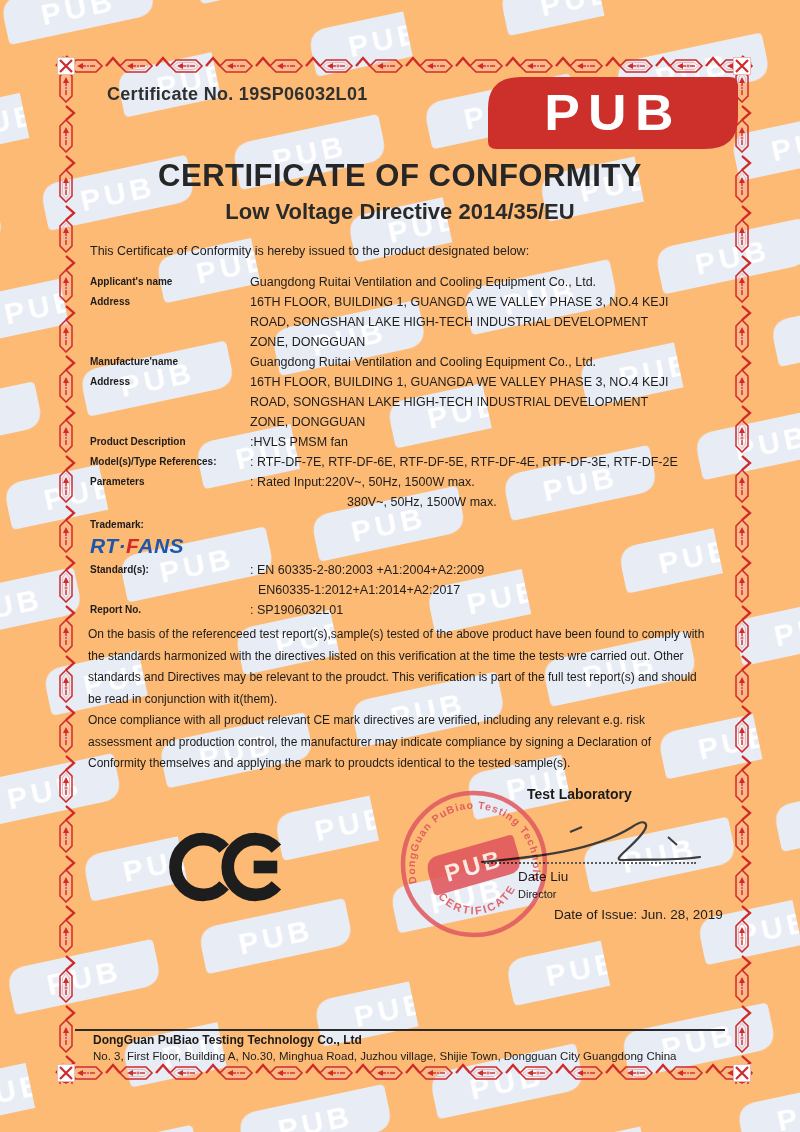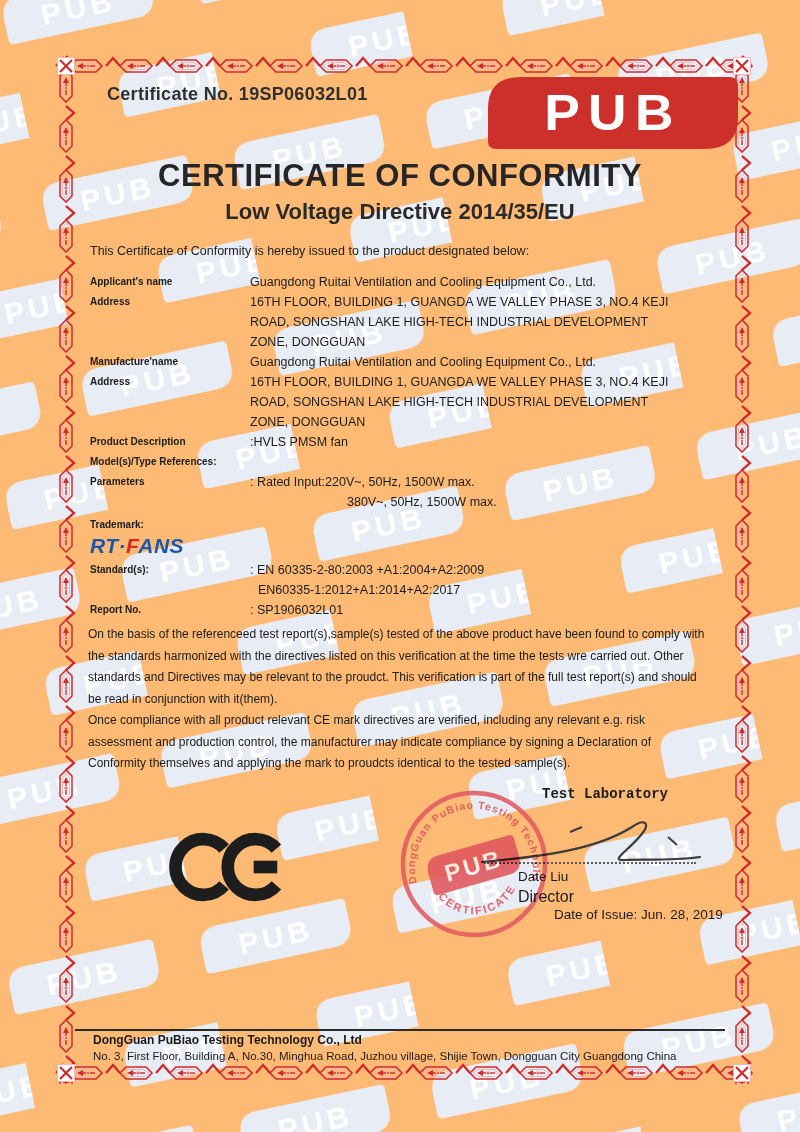--- a/index.html
+++ b/index.html
@@ -31,26 +31,26 @@
   .fvalue{flex:1;font-size:12.5px;color:#1d1d1d;line-height:20px;}
   .fline{white-space:nowrap;}
   .indent-params{padding-left:97px;}
   .indent-std{padding-left:8px;}
   .row-trademark{margin:3px 0 3px 0;flex-direction:column;}
   .tm-logo{font-size:21px;font-weight:bold;font-style:italic;letter-spacing:.5px;line-height:22px;text-align:center;}
 
   .paras{position:absolute;left:88px;top:624px;width:618px;font-size:12px;line-height:21.5px;color:#1b1b1b;}
   .paras p{margin:0;}
 
-  .testlab{position:absolute;left:542px;top:786px;font-size:14px;font-weight:bold;color:#1b1b1b;font-family:Liberation Mono, monospace;}
+  .testlab{position:absolute;left:527px;top:786px;font-size:14px;font-weight:bold;color:#1b1b1b;}
   .ce{position:absolute;left:166px;top:827px;}
   .sig{position:absolute;left:478px;top:810px;z-index:3;}
   .sigline{position:absolute;left:484px;top:862px;width:212px;border-top:2px dotted #5a5a5a;z-index:3;}
   .signame{position:absolute;left:518px;top:869px;font-size:13.5px;color:#1c1c1c;z-index:3;}
-  .sigrole{position:absolute;left:518px;top:888px;font-size:16px;color:#1c1c1c;z-index:3;}
+  .sigrole{position:absolute;left:518px;top:888px;font-size:11px;color:#1c1c1c;z-index:3;}
   .sigdate{position:absolute;left:518px;top:907px;font-size:13.5px;color:#1c1c1c;z-index:3;margin-left:36px;}
   .stamp{position:absolute;left:396px;top:786px;z-index:4;mix-blend-mode:multiply;opacity:.88;}
 
   .footline{position:absolute;left:75px;top:1029px;width:650px;border-top:2px solid #2a2a2a;}
   .footco{position:absolute;left:93px;top:1033px;font-size:12px;font-weight:bold;color:#1b1b1b;}
   .footaddr{position:absolute;left:93px;top:1050px;font-size:11.5px;color:#1b1b1b;}
 </style>
 </head>
 <body>
 
@@ -168,20 +168,23 @@
 
       <div class="row">
         <div class="flabel">Product Description</div>
         <div class="fvalue">
             <div class="fline">:HVLS PMSM fan</div>
           </div>
       </div>
 
       <div class="row">
         <div class="flabel">Model(s)/Type References:</div>
+        <div class="fvalue">
+            <div class="fline">: RTF-DF-7E, RTF-DF-6E, RTF-DF-5E, RTF-DF-4E, RTF-DF-3E, RTF-DF-2E</div>
+          </div>
       </div>
 
       <div class="row">
         <div class="flabel">Parameters</div>
         <div class="fvalue">
           <div class="fline">: Rated Input:220V~, 50Hz, 1500W max.</div>
           <div class="fline indent-params">380V~, 50Hz, 1500W max.</div>
         </div>
       </div>
 

